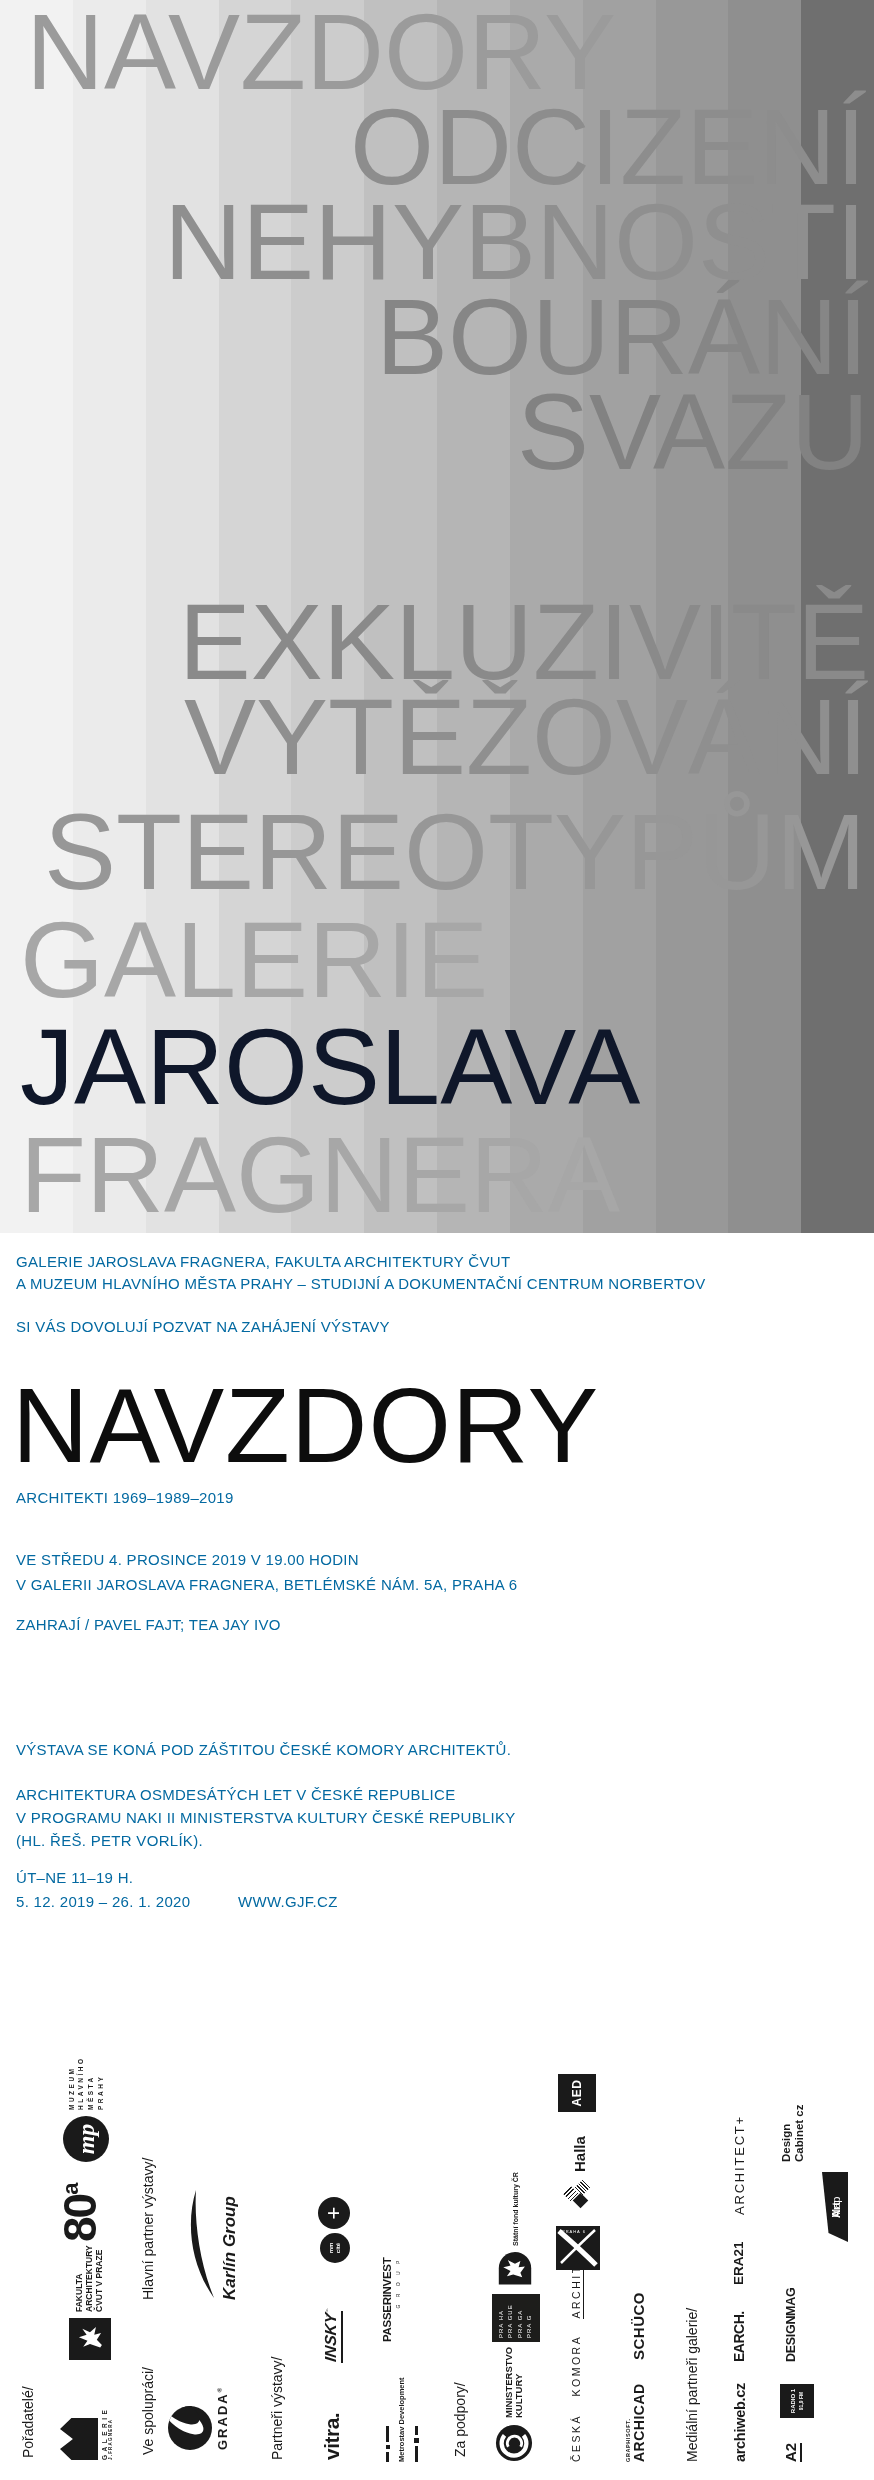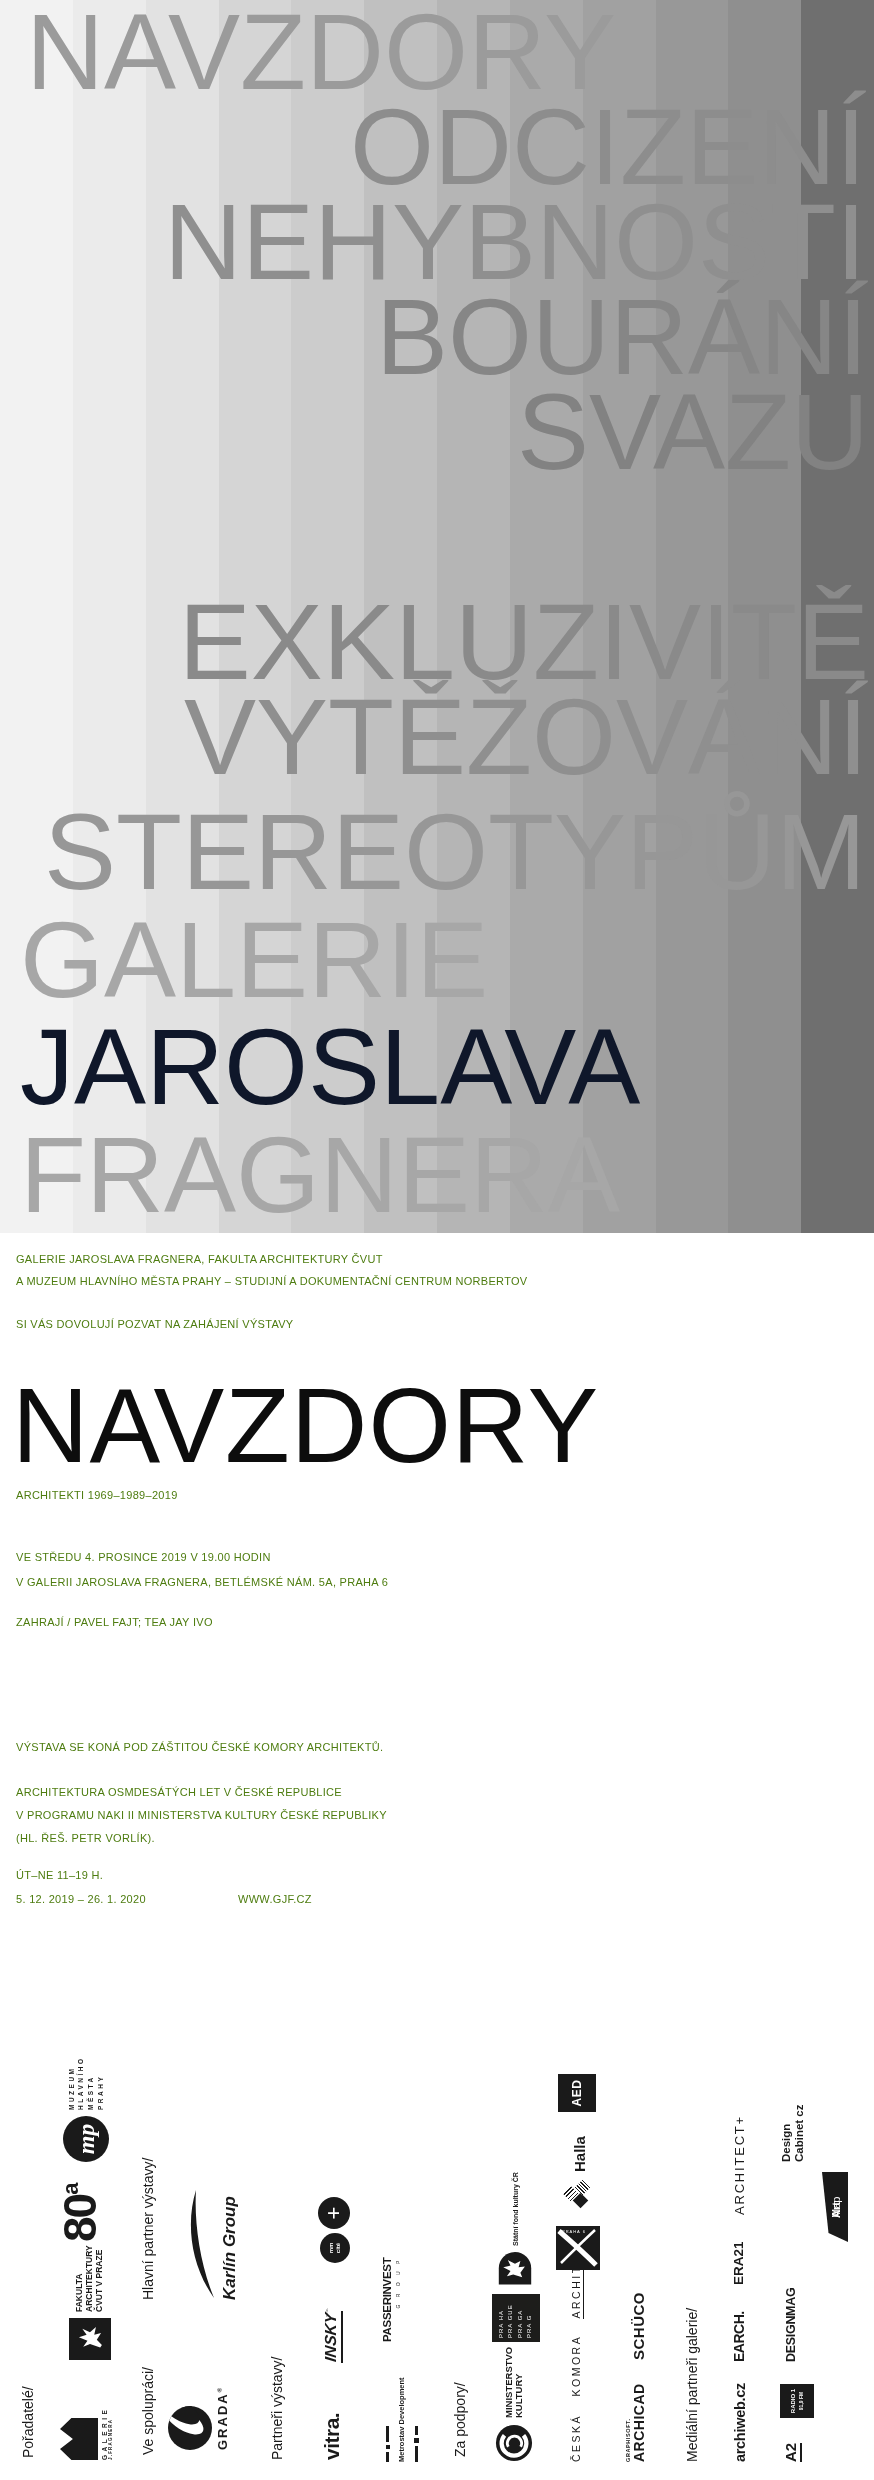--- a/index.html
+++ b/index.html
@@ -9,21 +9,21 @@
   
   .stripe-band{position:absolute;left:0;top:0;width:874px;height:1233px;overflow:hidden;}
   .stripe{position:absolute;top:0;height:1233px;width:73.5px;}
   .gword{position:absolute;font-size:108px;line-height:1;font-weight:400;white-space:nowrap;letter-spacing:0;}
   .w1{left:26px;top:-2px;}  .w2{right:8px;top:93px;}  .w3{right:8px;top:188px;}
   .w4{right:6px;top:283px;} .w5{right:5px;top:378px;} .w6{right:5px;top:588px;}
   .w7{right:6px;top:683px;} .w8{right:8px;top:798px;} .w9{left:20px;top:906px;}
   .w10{left:20px;top:1013px;} .w11{left:20px;top:1121px;}
 
   
-  .line{position:absolute;left:16px;font-size:11px;letter-spacing:.3px;white-space:nowrap;color:#4d7c0f;}
+  .line{position:absolute;left:16px;font-size:15px;letter-spacing:.3px;white-space:nowrap;color:#0369a1;}
   .big-title{position:absolute;left:12px;top:1372px;font-size:106px;font-weight:400;letter-spacing:1px;line-height:1;white-space:nowrap;color:#0d0d0d;}
 
   
   .sponsors{position:absolute;left:0;top:2030px;width:874px;height:450px;}
   .sponsors-rot{position:absolute;left:0;top:450px;width:450px;height:874px;
                 transform-origin:0 0;transform:rotate(-90deg);}
   .it{position:absolute;white-space:nowrap;color:#1a1a1a;}
   .sp-label{position:absolute;font-size:14px;color:#1a1a1a;white-space:nowrap;}
 
   .gjf-shape{width:42px;height:38px;background:#1a1a1a;

